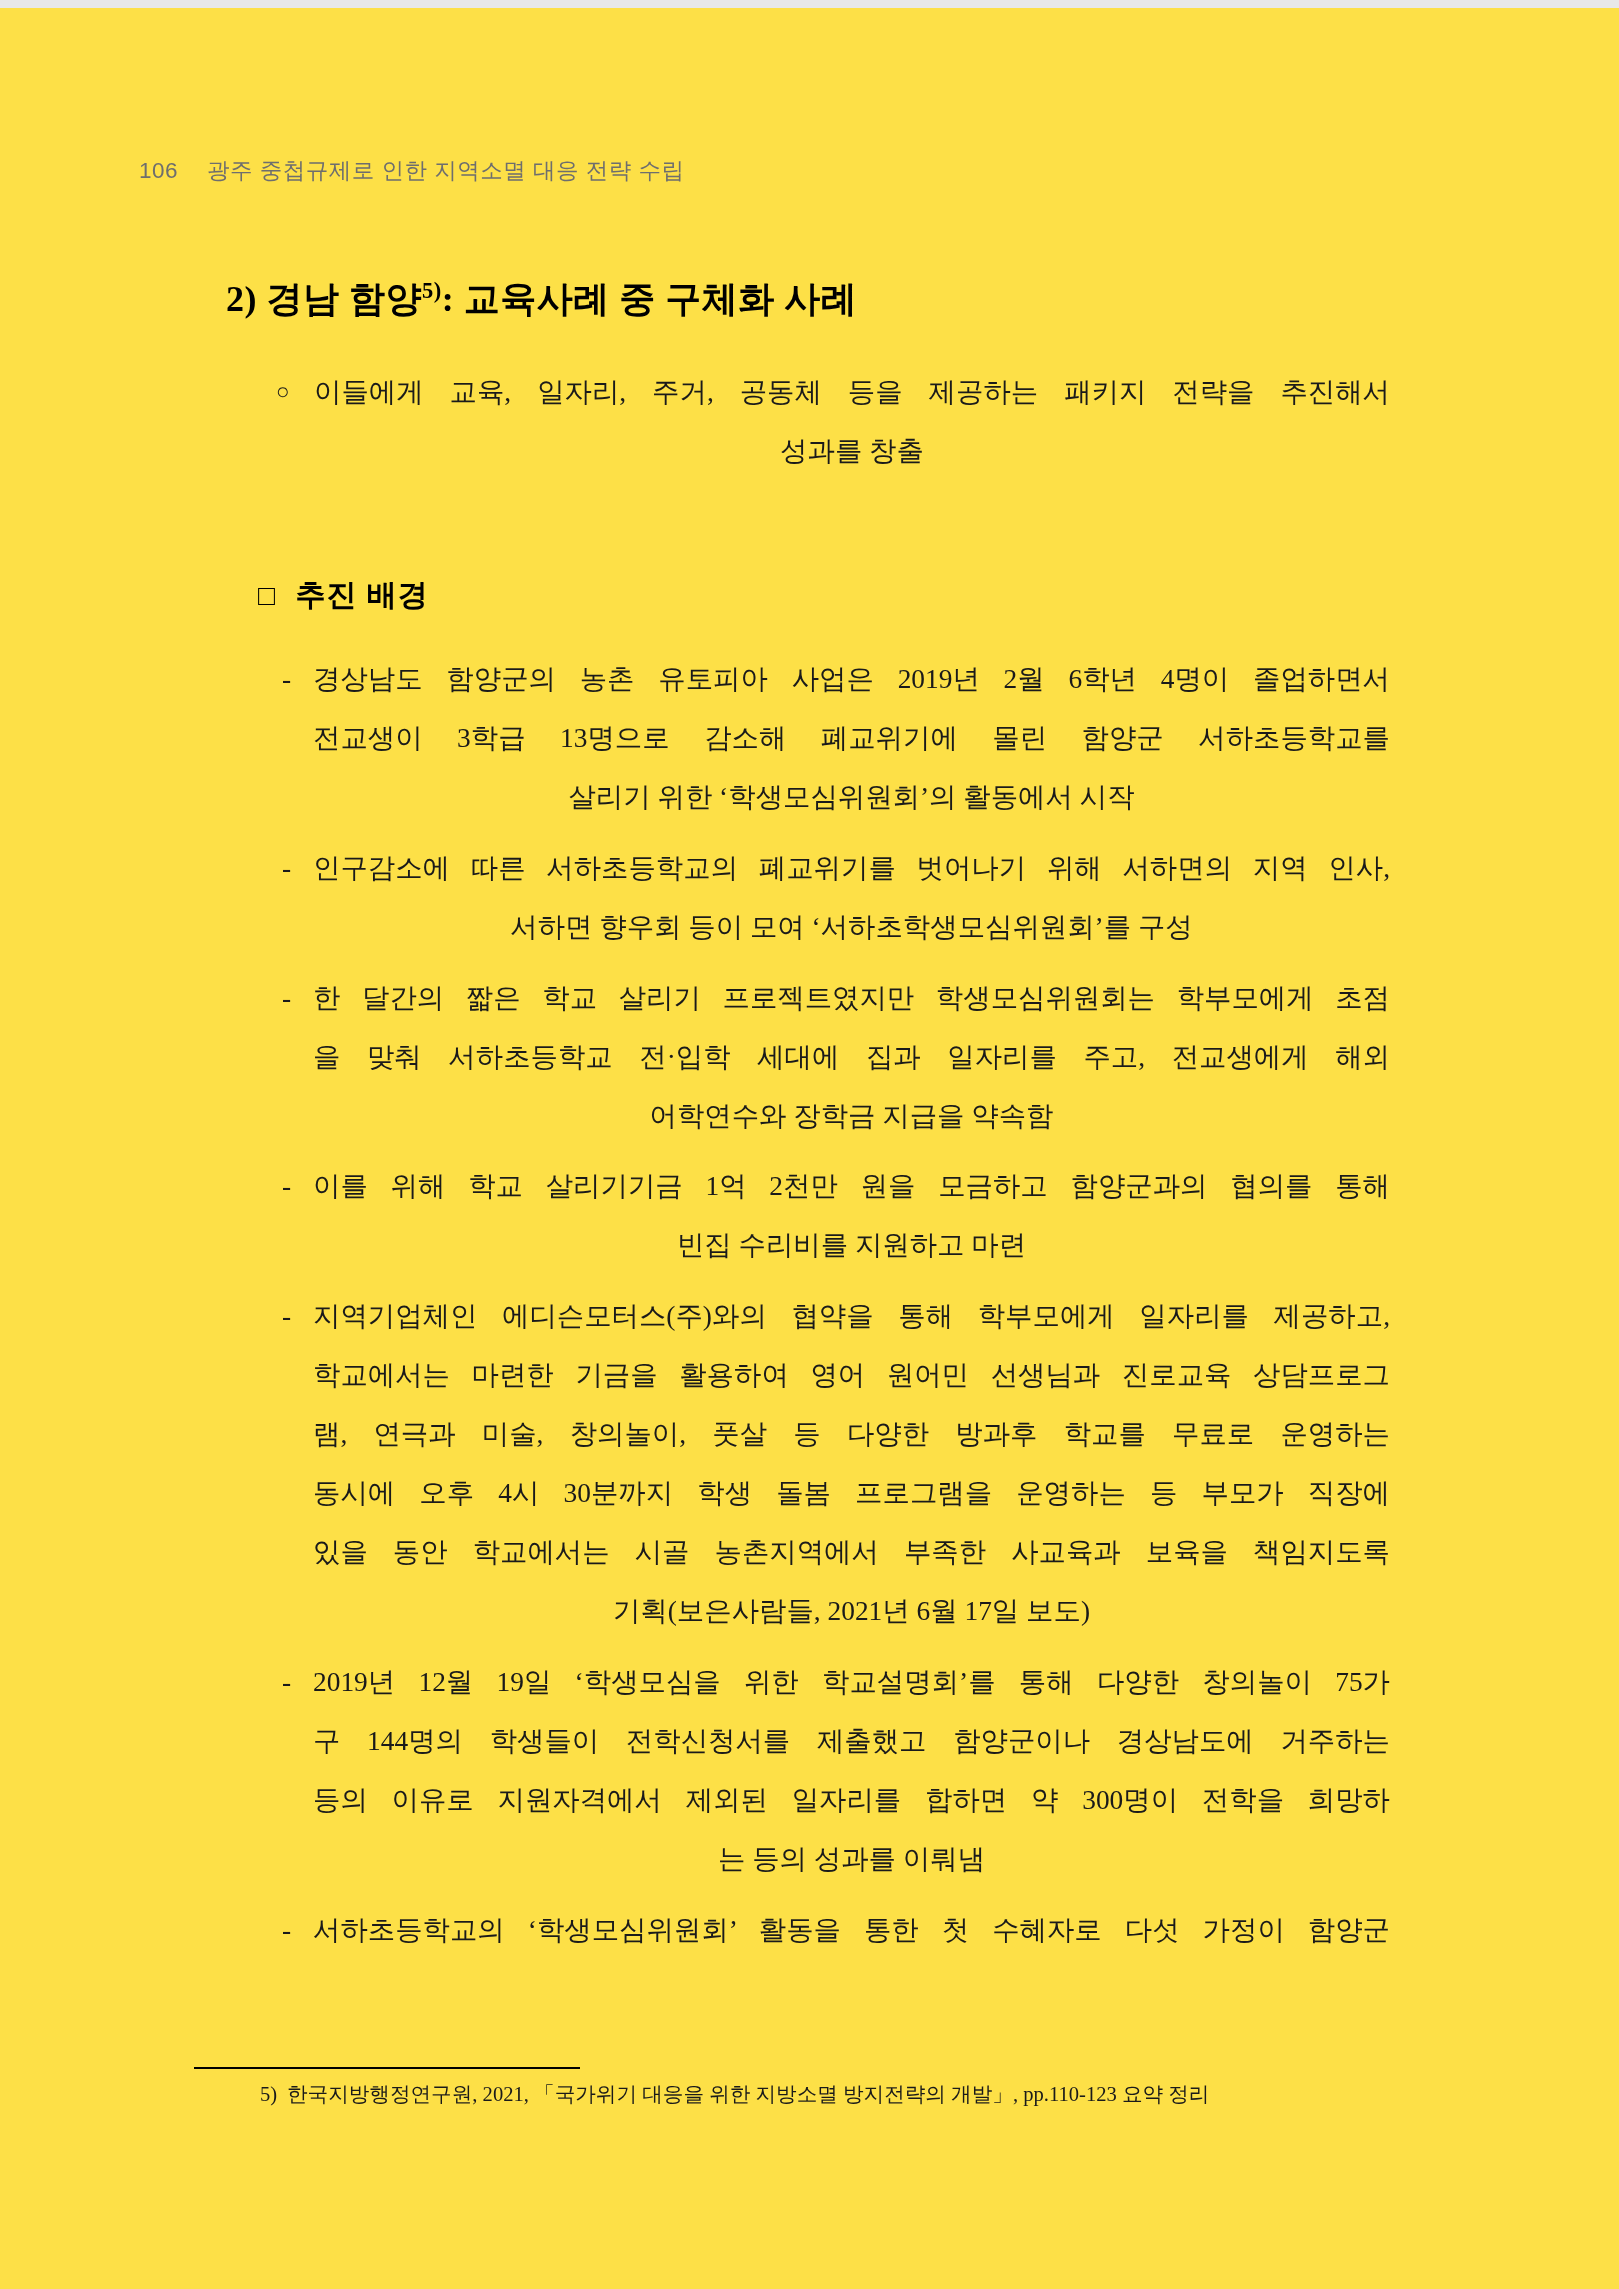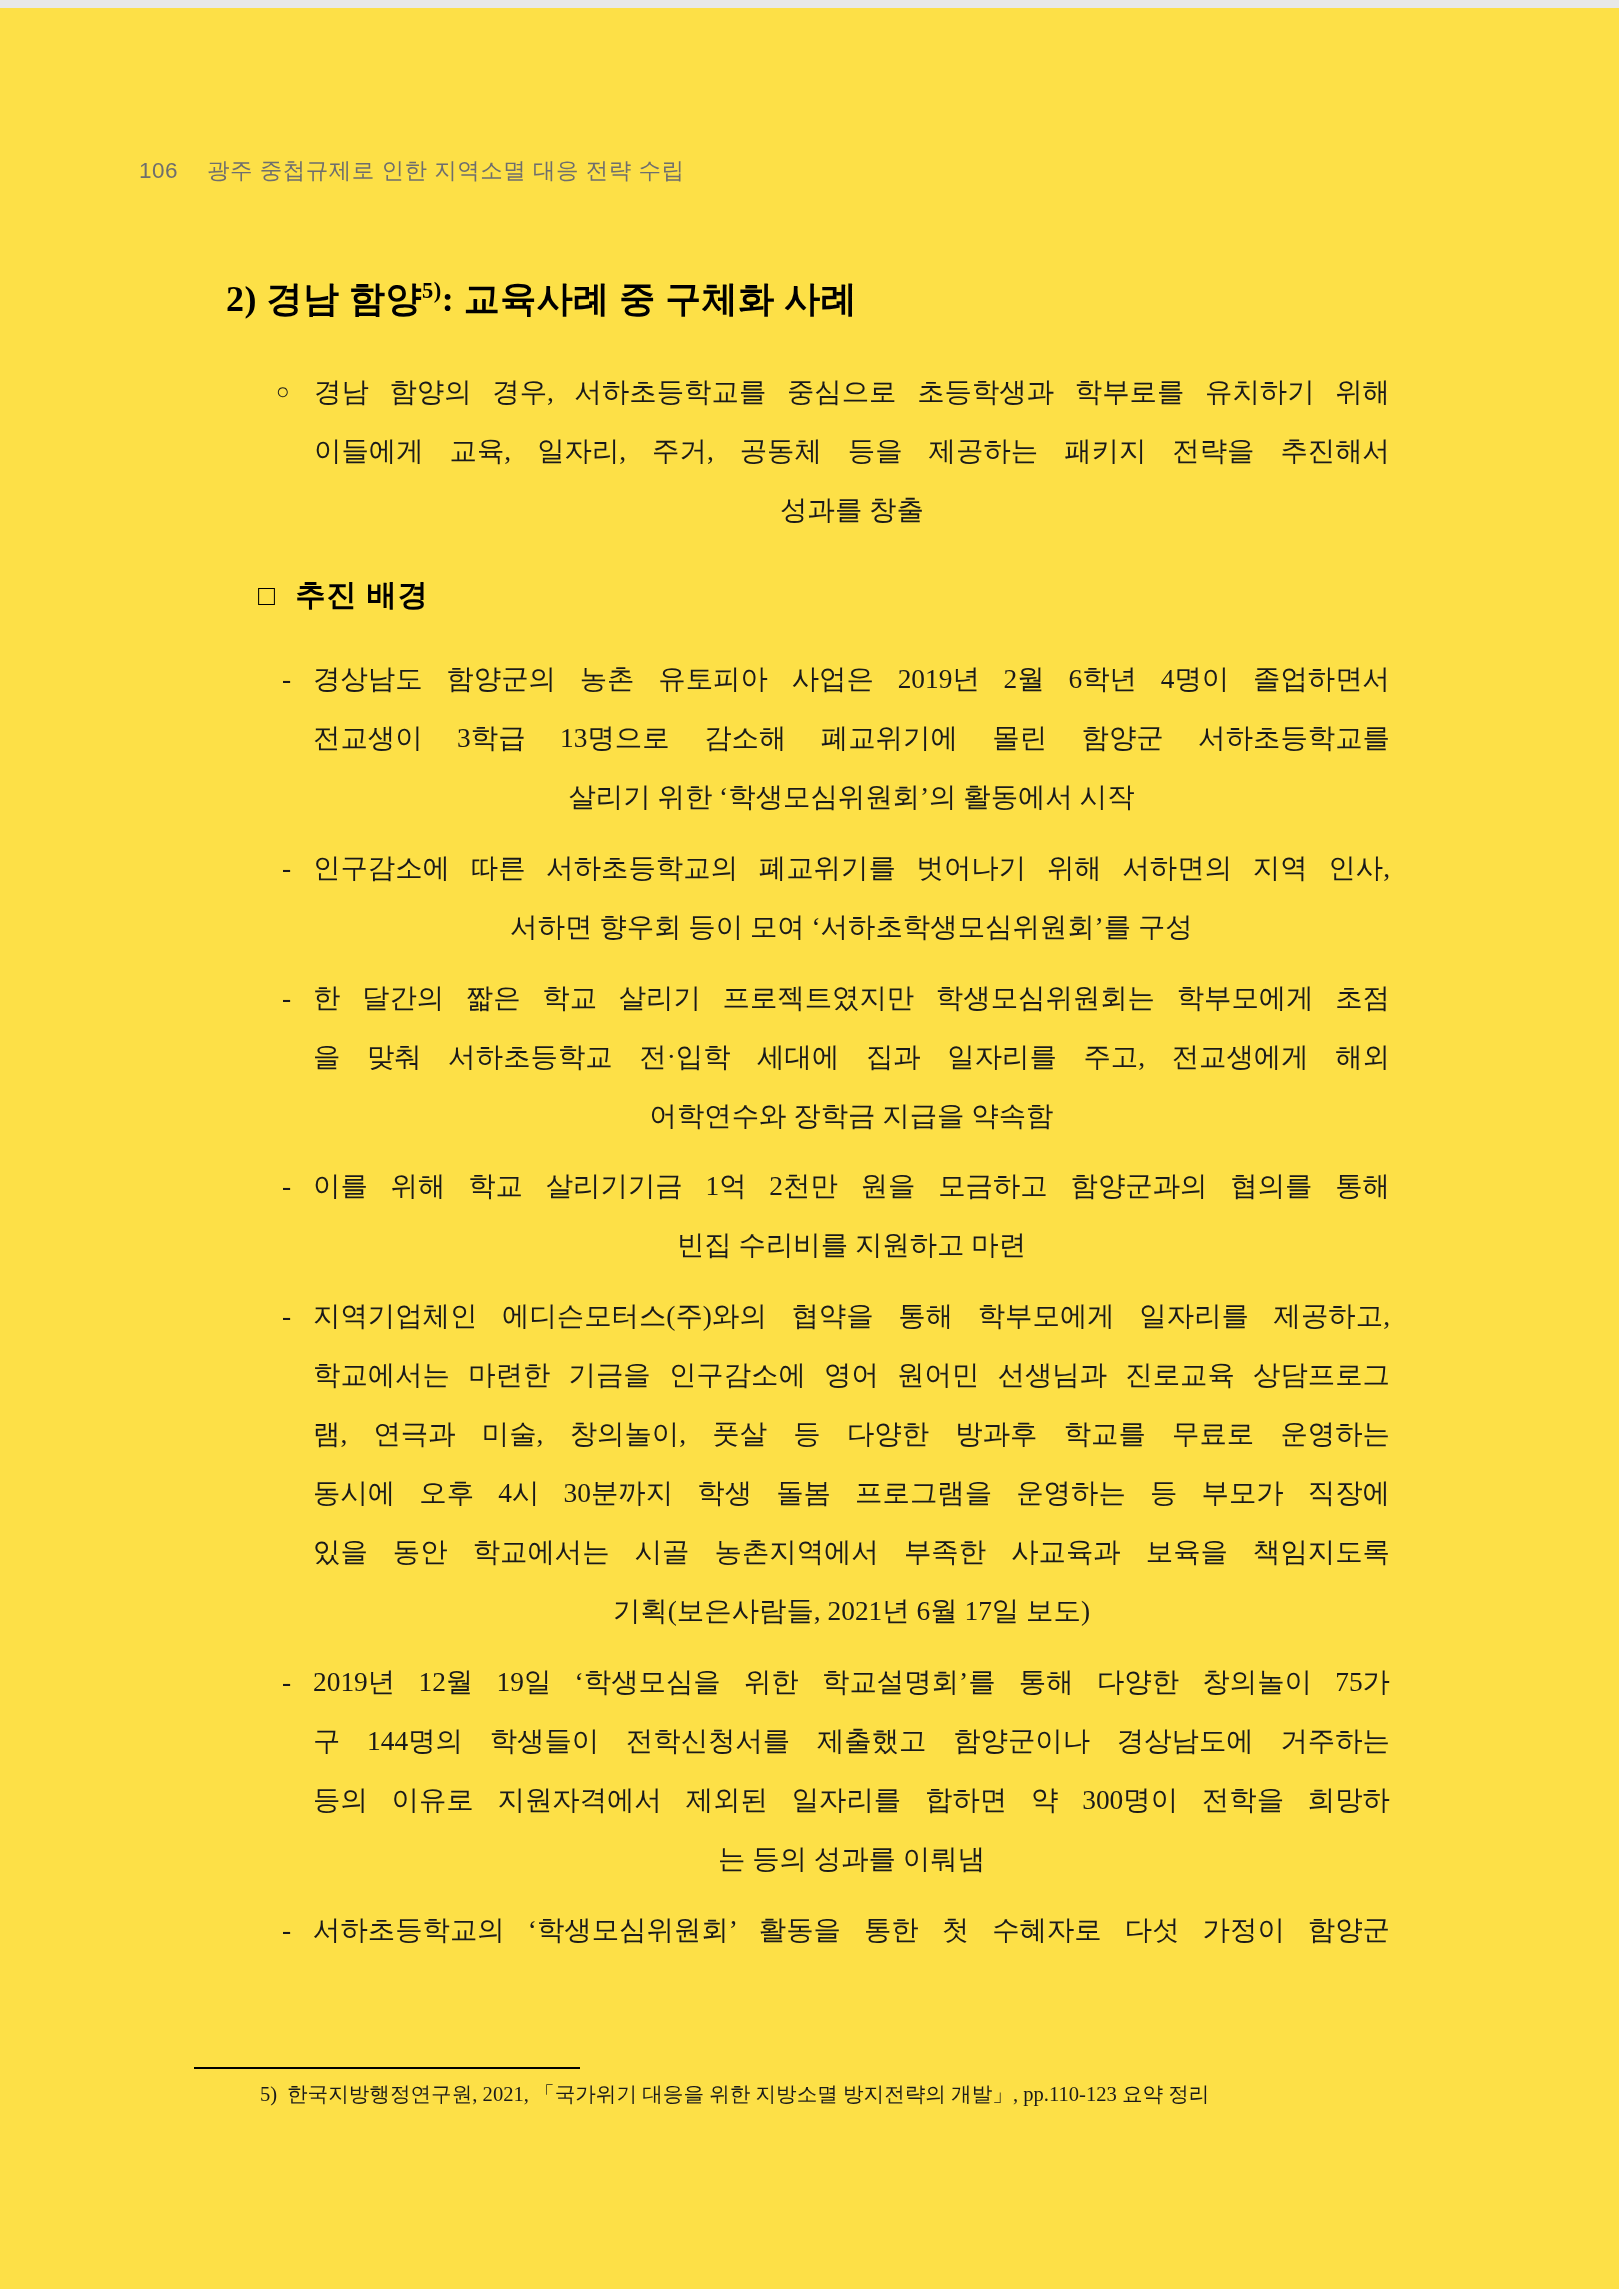--- a/index.html
+++ b/index.html
@@ -130,21 +130,20 @@
 
   <div class="running-header">
     <span>106</span>
     <span>광주 중첩규제로 인한 지역소멸 대응 전략 수립</span>
   </div>
 
   <div class="section-title"><span>2) 경남 함양</span><sup>5)</sup><span>: 교육사례 중 구체화 사례</span></div>
 
   <div class="summary-bullet">○</div>
   <div class="summary-text">
-    <div class="line j">경남 함양의 경우, 서하초등학교를 중심으로 초등학생과 학부로를 유치하기 위해</div>
     <div class="line j">이들에게 교육, 일자리, 주거, 공동체 등을 제공하는 패키지 전략을 추진해서</div>
     <div class="line l">성과를 창출</div>
   </div>
 
   <div class="section-heading">
     <span class="sq">□</span>
     <span>추진 배경</span>
   </div>
 
   <div class="items">
@@ -171,21 +170,21 @@
 
     <div class="item">
       <span class="marker">-</span>
       <div class="line j">이를 위해 학교 살리기기금 1억 2천만 원을 모금하고 함양군과의 협의를 통해</div>
       <div class="line l">빈집 수리비를 지원하고 마련</div>
     </div>
 
     <div class="item">
       <span class="marker">-</span>
       <div class="line j">지역기업체인 에디슨모터스(주)와의 협약을 통해 학부모에게 일자리를 제공하고,</div>
-      <div class="line j">학교에서는 마련한 기금을 인구감소에 영어 원어민 선생님과 진로교육 상담프로그</div>
+      <div class="line j">학교에서는 마련한 기금을 활용하여 영어 원어민 선생님과 진로교육 상담프로그</div>
       <div class="line j">램, 연극과 미술, 창의놀이, 풋살 등 다양한 방과후 학교를 무료로 운영하는</div>
       <div class="line j">동시에 오후 4시 30분까지 학생 돌봄 프로그램을 운영하는 등 부모가 직장에</div>
       <div class="line j">있을 동안 학교에서는 시골 농촌지역에서 부족한 사교육과 보육을 책임지도록</div>
       <div class="line l">기획(보은사람들, 2021년 6월 17일 보도)</div>
     </div>
 
     <div class="item">
       <span class="marker">-</span>
       <div class="line j">2019년 12월 19일 ‘학생모심을 위한 학교설명회’를 통해 다양한 창의놀이 75가</div>
       <div class="line j">구 144명의 학생들이 전학신청서를 제출했고 함양군이나 경상남도에 거주하는</div>

